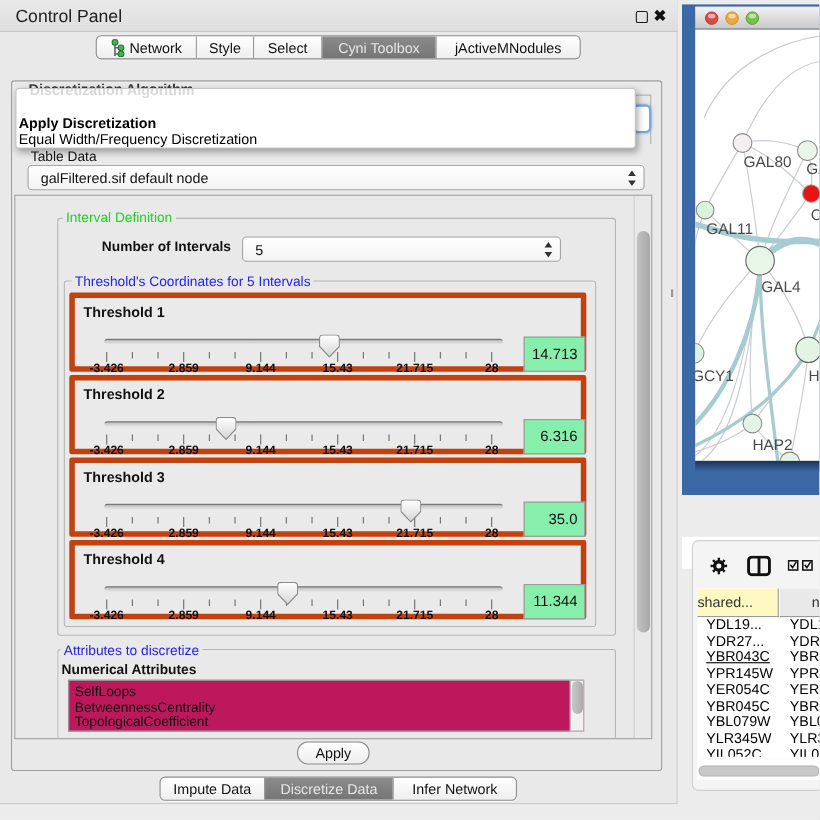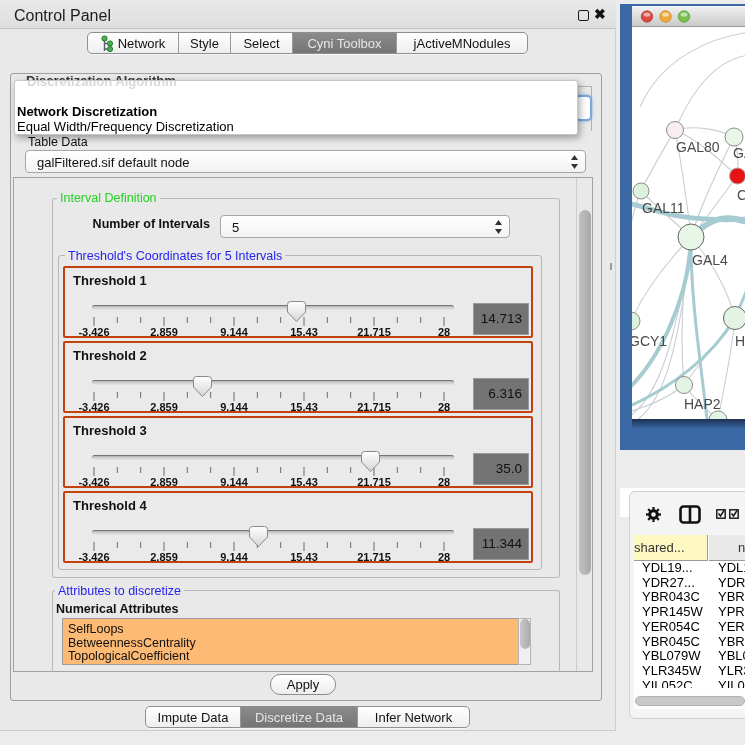--- a/index.html
+++ b/index.html
@@ -27,28 +27,28 @@
 .group { position:absolute; border:1px solid #b6b6b6; border-radius:3px; }
 .gtitle { position:absolute; font-size:12.5px; padding:0 3px; background:#e9e9e9; white-space:nowrap; }
 
 
 .combo { position:absolute; background:linear-gradient(#ffffff,#f3f3f3); border:1px solid #a6a6a6; border-radius:4px; font-size:13px; color:#111; }
 .combo .txt { position:absolute; left:11px; top:50%; transform:translateY(-50%); }
 .combo .arr { position:absolute; right:7px; top:50%; transform:translateY(-50%); width:8px; }
 .combo .arr svg { display:block; }
 
 
-.thbox { position:absolute; left:63px; width:470px; height:72px; border:2px solid #c2410c; border-radius:2px; background:#eaeaea; }
+.thbox { position:absolute; left:63px; width:470px; height:72px; border:5px solid #c2410c; border-radius:2px; background:#eaeaea; }
 .thbox .lbl { position:absolute; left:8px; top:5px; font-size:13px; font-weight:bold; color:#111; }
-.valbox { position:absolute; left:408px; top:35px; width:56px; height:32px; background:#737373; border:1px solid #9a9a9a; font-size:13.5px; color:#111; text-align:right; line-height:30px; padding-right:6px; }
+.valbox { position:absolute; left:408px; top:35px; width:56px; height:32px; background:#86efac; border:1px solid #9a9a9a; font-size:13.5px; color:#111; text-align:right; line-height:30px; padding-right:6px; }
 .track { position:absolute; left:27px; top:37px; width:362px; height:5px; border-radius:3px; background:linear-gradient(180deg,#909090 0%,#c9c9c9 40%,#e6e6e6 100%); box-shadow:inset 0 1px 0 rgba(0,0,0,.25); }
 .thumb { position:absolute; top:33px; width:19px; height:21px; }
 
 
-#attr-list { position:absolute; left:62px; top:618px; width:469px; height:47px; background:#fdba74; border:1px solid #9c9c9c; font-size:12.5px; color:#111; overflow:hidden; padding-top:4px; }
+#attr-list { position:absolute; left:62px; top:618px; width:469px; height:47px; background:#be185d; border:1px solid #9c9c9c; font-size:12.5px; color:#111; overflow:hidden; padding-top:4px; }
 #attr-list div { padding-left:5px; height:13.5px; line-height:13.5px; }
 
 
 #apply { left:270px; top:674px; width:66px; height:21px; background:linear-gradient(#ffffff,#ededed); border:1px solid #8d8d8d; border-radius:10px; font-size:13px; color:#111; text-align:center; line-height:19px; }
 
 
 #popup { left:14px; top:80px; width:564px; height:55px; overflow:hidden; background:#fff; border:1px solid #c6c6c6; border-radius:3px; box-shadow:2px 3px 7px rgba(0,0,0,.35); }
 #popup .ghost1 { position:absolute; left:12px; top:-7px; font-size:13px; font-weight:bold; color:#d8d8d8; }
 #popup .ghost2 { position:absolute; left:0; right:0; top:7px; text-align:center; font-size:12.5px; font-weight:bold; color:#b3b3b3; }
 #popup .it1 { position:absolute; left:2px; top:23px; font-size:13px; font-weight:bold; color:#000; }
@@ -306,21 +306,21 @@
   <div class="seg abs" style="left:145px; top:706px;">
     <div class="s" style="width:95px;">Impute Data</div>
     <div class="s sel" style="width:117px;">Discretize Data</div>
     <div class="s" style="width:111px;">Infer Network</div>
   </div>
 
   <div class="abs" style="left:26px; top:73px; font-size:13px; font-weight:bold; color:#3a3a3a;">Discretization Algorithm</div>
 
   <div id="popup" class="abs">
     <div class="ghost1">Discretization Algorithm</div>
-    <div class="it1">Network Discretization</div>
+    <div class="it1">Apply Discretization</div>
     <div class="it2">Equal Width/Frequency Discretization</div>
   </div>
 
   <div id="netwin" class="abs">
     <div id="net-titlebar" class="abs">
       <svg width="60" height="21">
           <circle cx="15" cy="10.5" r="5.7" fill="#d94a43" stroke="#b03830" stroke-width="0.8"></circle>
           <circle cx="33.5" cy="10.5" r="5.7" fill="#eea83b" stroke="#c9861f" stroke-width="0.8"></circle>
           <circle cx="52" cy="10.5" r="5.7" fill="#77c04c" stroke="#559934" stroke-width="0.8"></circle>
           <ellipse cx="15" cy="8.6" rx="3.4" ry="2.2" fill="rgba(255,255,255,.55)"></ellipse>
@@ -406,21 +406,21 @@
         <path d="M15.5 4.5 L17.5 7 L21 1.5" fill="none" stroke="#111" stroke-width="1.4"></path>
       </svg>
     <div id="tbl" class="abs">
       <div class="hdr" style="left:0; width:74px; background:#fef9c3; border-right:1px solid #9a9a9a; border-bottom:1px solid #9a9a9a; ">shared...</div>
       <div class="hdr" style="left:75px; width:55px; background:#e9e9e9; border-bottom:1px solid #9a9a9a; padding-left:29px;">n...</div>
       <div id="rows">
           <div class="row" style="left:8px; top:26px;">YDL19...</div>
           <div class="row" style="left:84px; top:26px;">YDL1</div>
           <div class="row" style="left:8px; top:40.7px;">YDR27...</div>
           <div class="row" style="left:84px; top:40.7px;">YDR2</div>
-          <div class="row" style="left:8px; top:55.4px;">YBR043C</div>
+          <div class="row" style="left:8px; top:55.4px;text-decoration:underline;">YBR043C</div>
           <div class="row" style="left:84px; top:55.4px;">YBR0</div>
           <div class="row" style="left:8px; top:70.1px;">YPR145W</div>
           <div class="row" style="left:84px; top:70.1px;">YPR1</div>
           <div class="row" style="left:8px; top:84.8px;">YER054C</div>
           <div class="row" style="left:84px; top:84.8px;">YER0</div>
           <div class="row" style="left:8px; top:99.5px;">YBR045C</div>
           <div class="row" style="left:84px; top:99.5px;">YBR0</div>
           <div class="row" style="left:8px; top:114.19999999999999px;">YBL079W</div>
           <div class="row" style="left:84px; top:114.19999999999999px;">YBL0</div>
           <div class="row" style="left:8px; top:128.89999999999998px;">YLR345W</div>

